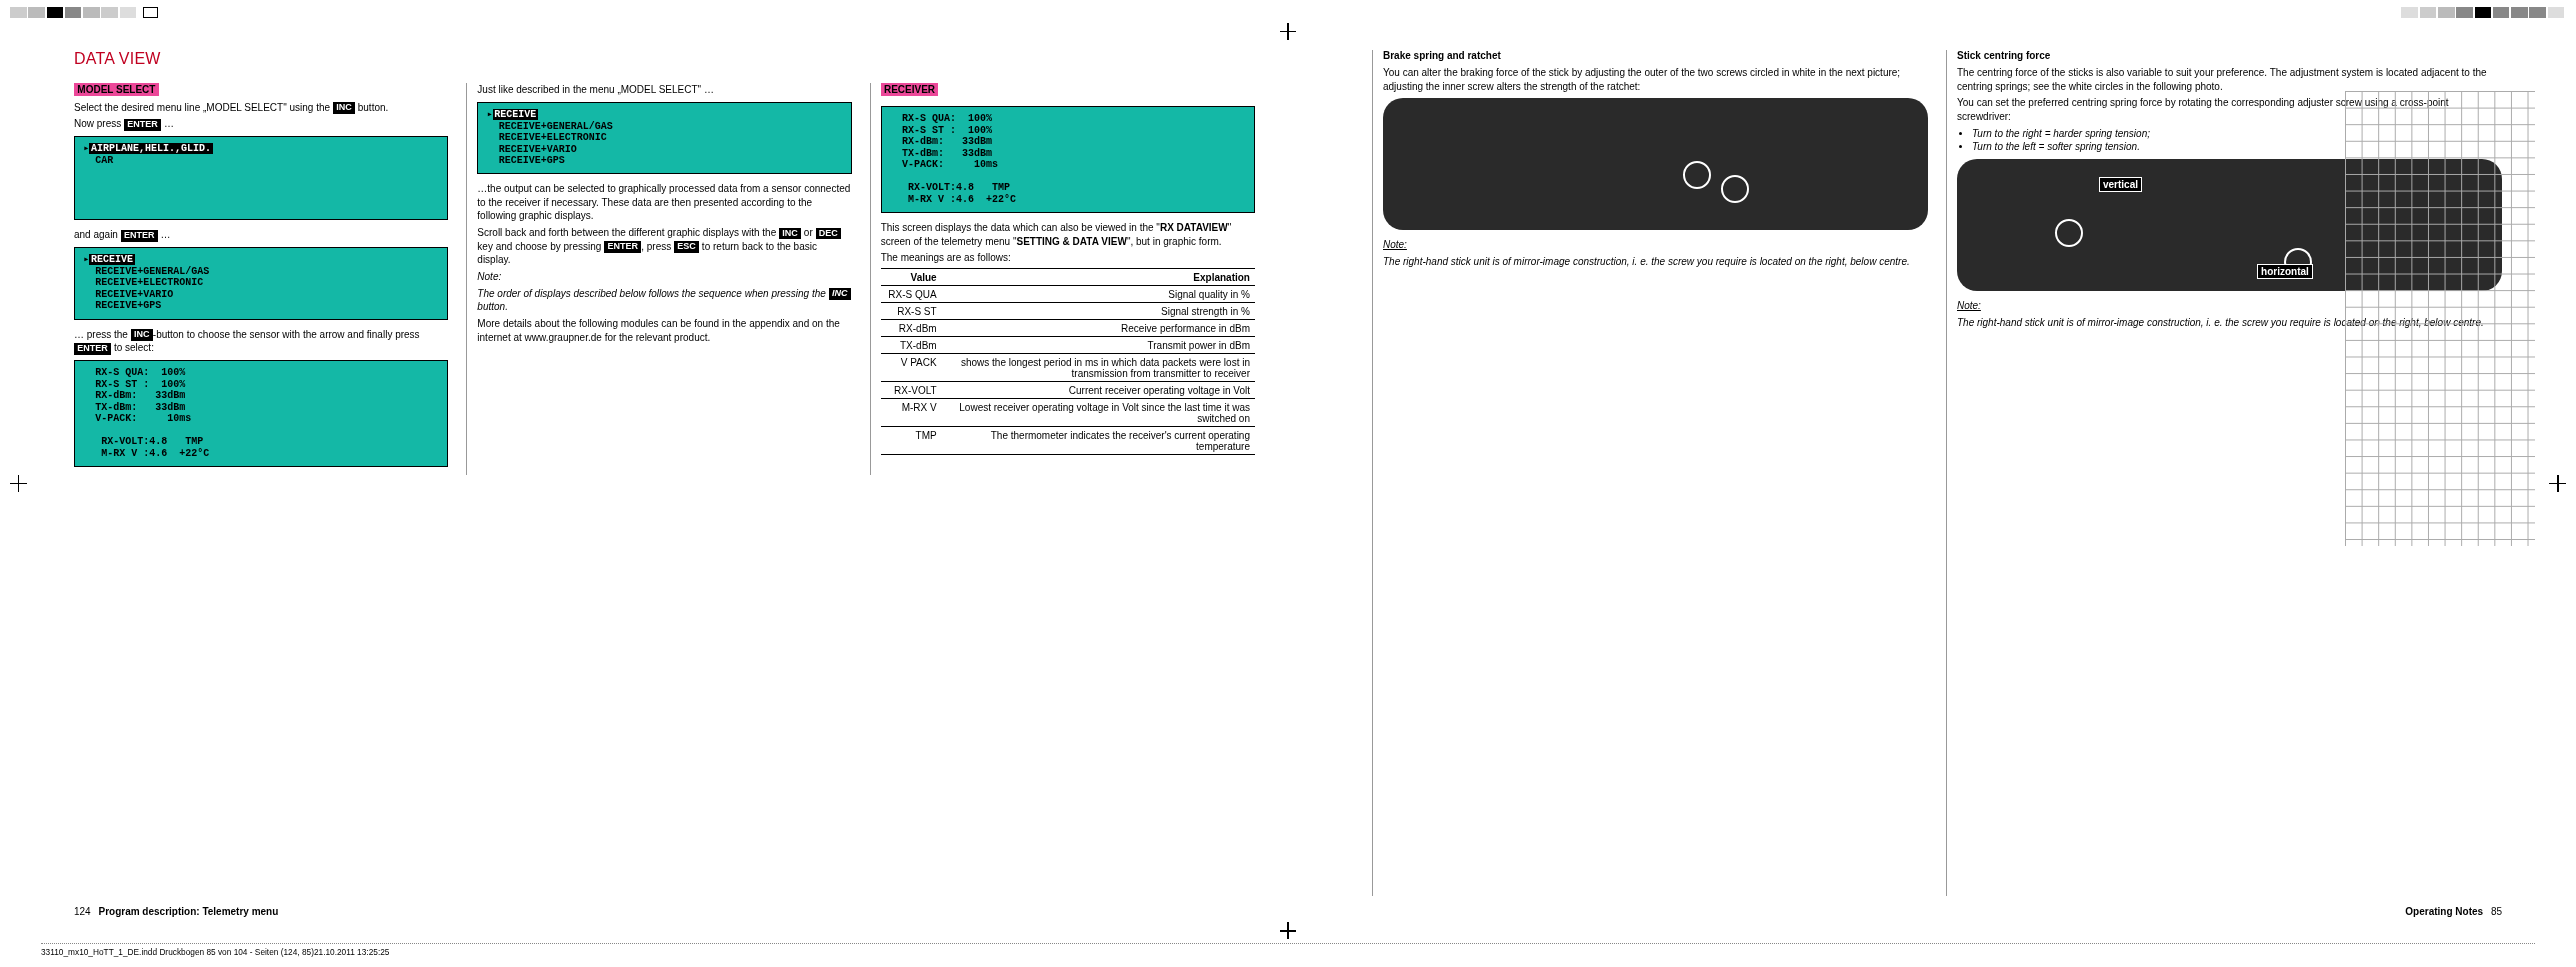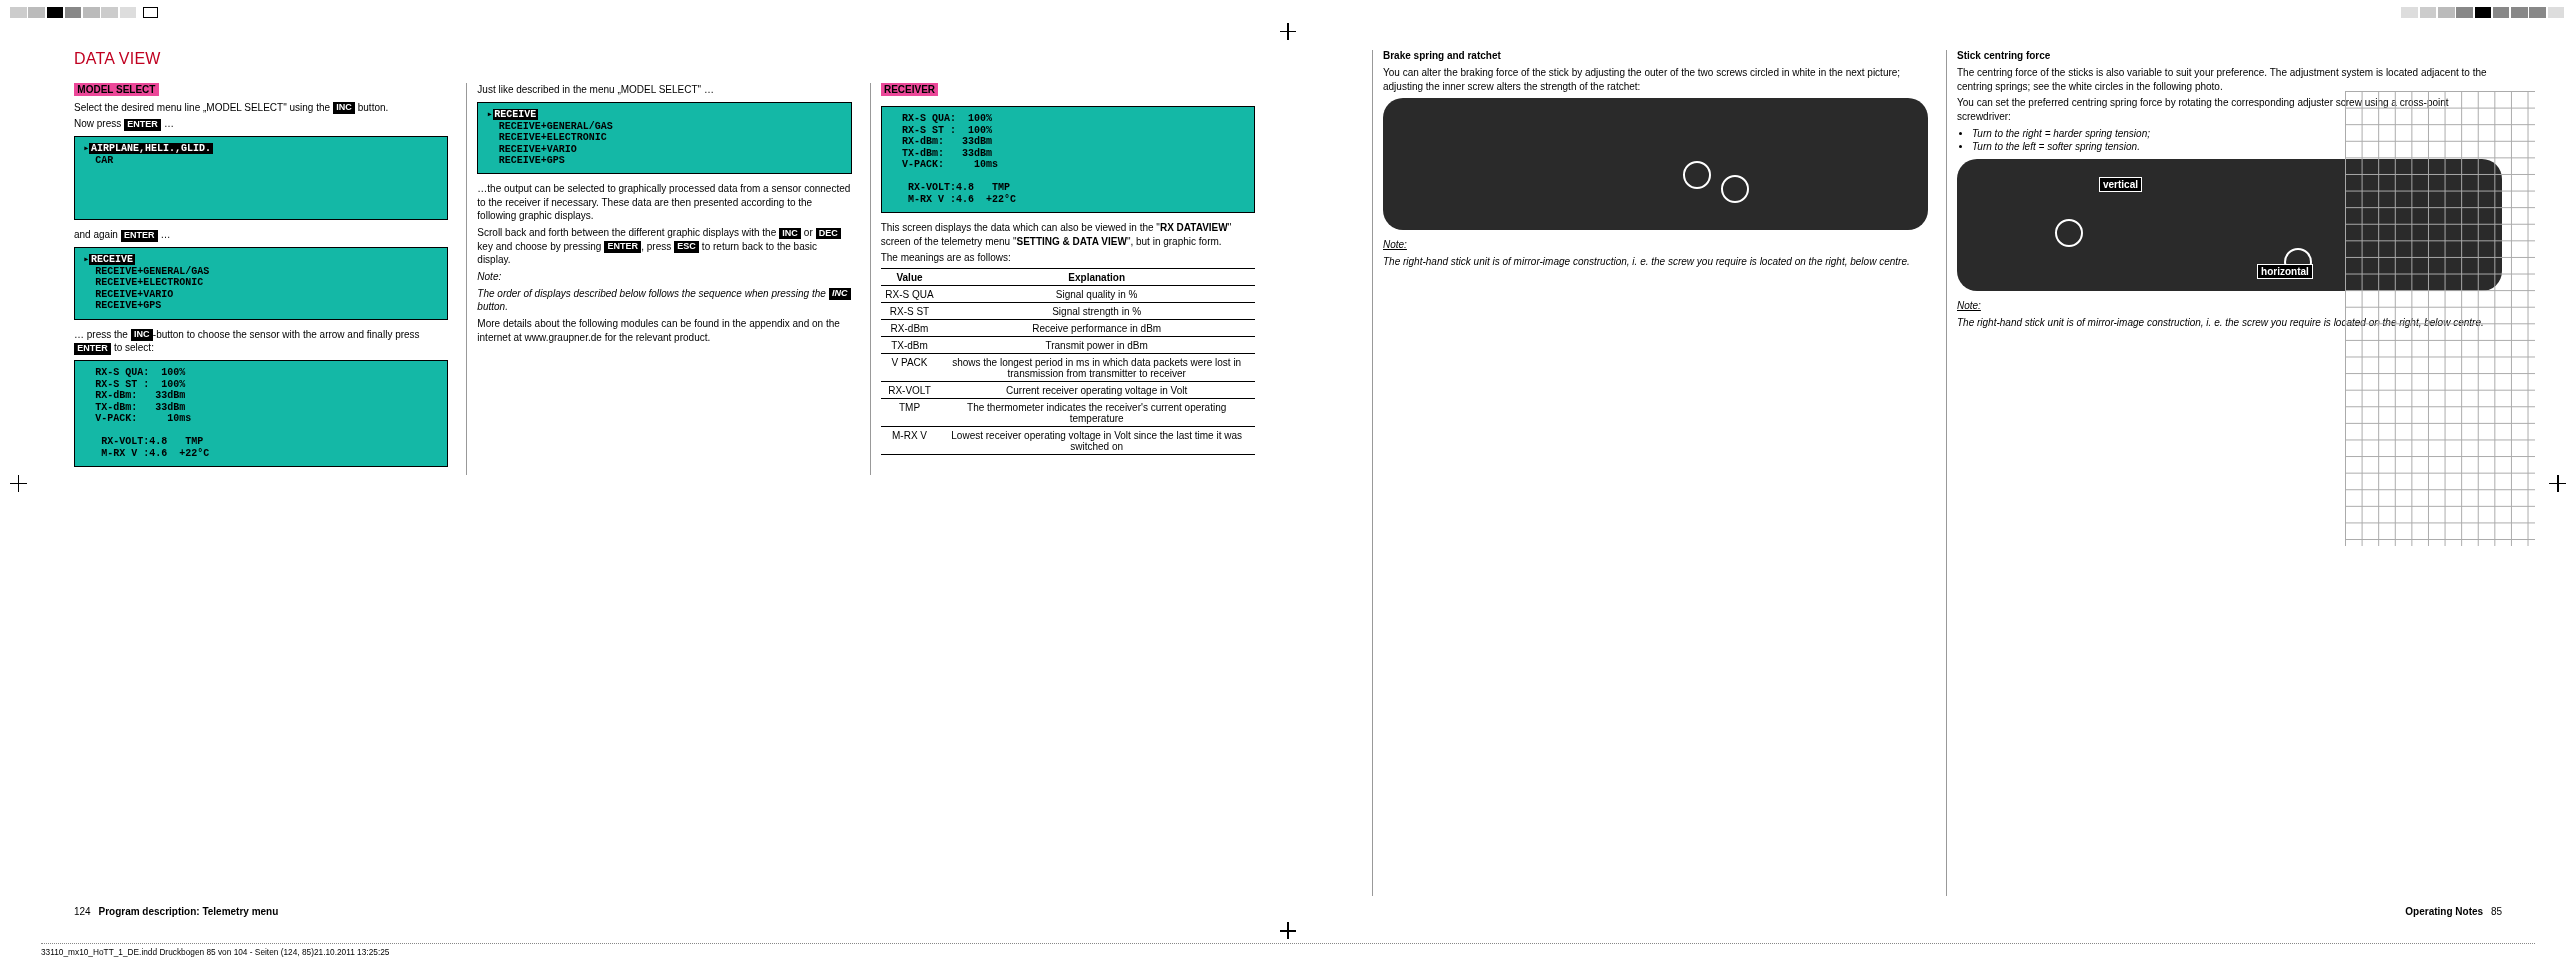--- a/index.html
+++ b/index.html
@@ -117,21 +117,21 @@
 
   
   table.rx {
     border-collapse: collapse;
     width: 100%;
     margin-top: 3.3px;
   }
   table.rx th, table.rx td {
     border-top:0.8px solid #000;
     border-bottom:0.8px solid #000;
-    text-align:center;
+    text-align:right;
     vertical-align:top;
     padding:2.5px 5px 2.5px 1.7px;
     font-size:10px;
   }
   table.rx th { font-weight:700; }
   table.rx td:first-child, table.rx th:first-child { width:61px; }
 
   
   .photo {
     width: 100%;
@@ -311,26 +311,26 @@
                 </tr>
             <tr>
                   <td>V PACK</td>
                   <td>shows the longest period in ms in which data packets were lost in transmission from transmitter to receiver</td>
                 </tr>
             <tr>
                   <td>RX-VOLT</td>
                   <td>Current receiver operating voltage in Volt</td>
                 </tr>
             <tr>
+                  <td>M-RX V</td>
+                  <td>Lowest receiver operating voltage in Volt since the last time it was switched on</td>
+                </tr>
+            <tr>
                   <td>TMP</td>
                   <td>The thermometer indicates the receiver's current operating temperature</td>
-                </tr>
-            <tr>
-                  <td>M-RX V</td>
-                  <td>Lowest receiver operating voltage in Volt since the last time it was switched on</td>
                 </tr>
           </tbody>
             </table>
         </div>
       </div>
 
       <div class="footer-left">
         <span class="pnum">124</span>
         <span class="ftitle">Program description: Telemetry menu</span>
       </div>

